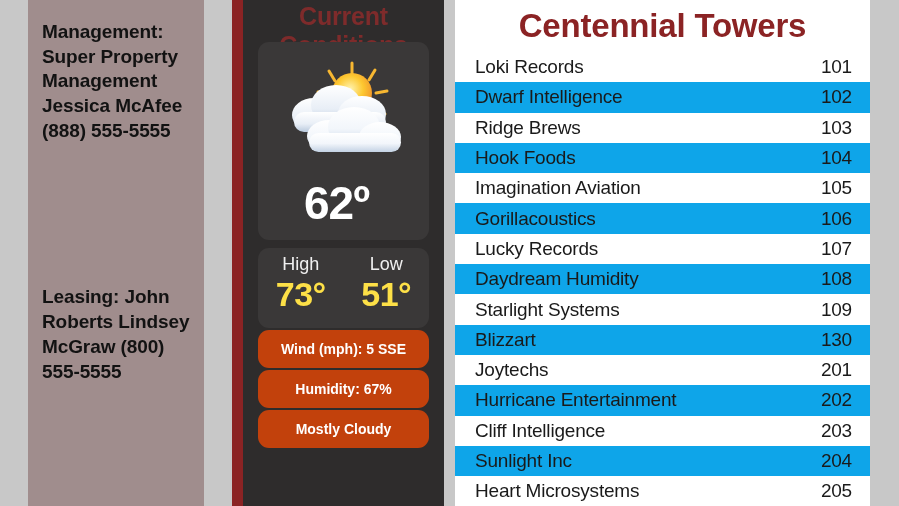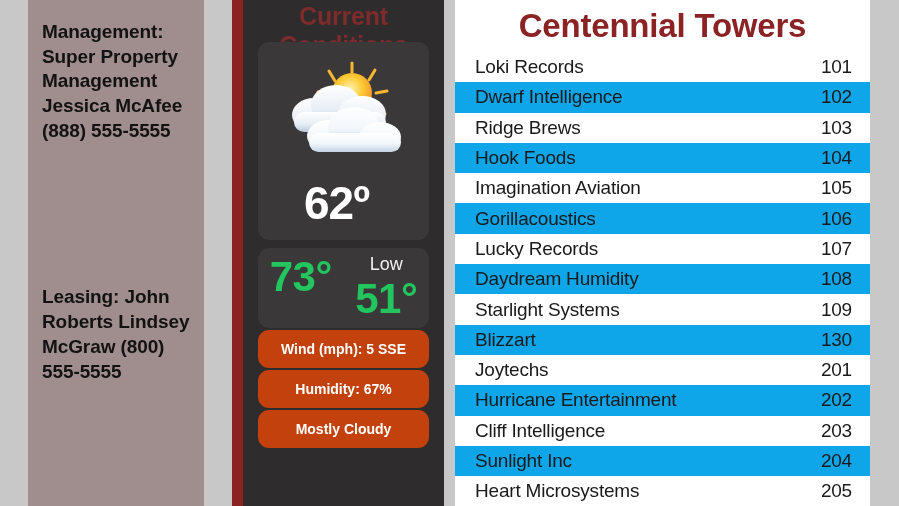--- a/index.html
+++ b/index.html
@@ -103,22 +103,22 @@
     flex: 1;
     text-align: center;
     padding-top: 6px;
   }
   .hl-label {
     color: #f0f0f0;
     font-size: 18px;
     line-height: 1.2;
   }
   .hl-value {
-    color: #22c55e;
-    font-size: 42px;
+    color: #fde047;
+    font-size: 34px;
     font-weight: bold;
     line-height: 1.1;
     letter-spacing: -0.5px;
   }
   .stat-card {
     height: 38px;
     margin-top: 2px;
     color: #ffffff;
     font-size: 14px;
     font-weight: bold;
@@ -228,20 +228,21 @@
             <ellipse cx="106" cy="78" rx="21" ry="15"></ellipse>
             <rect x="35" y="74" width="92" height="19" rx="9.5"></rect>
           </g>
         </svg>
       </div>
       <div id="current-temp">62º</div>
     </div>
 
     <div id="highlow-card" class="wcard">
       <div class="hl-col">
+        <div class="hl-label">High</div>
         <div class="hl-value">73°</div>
       </div>
       <div class="hl-col">
         <div class="hl-label">Low</div>
         <div class="hl-value">51°</div>
       </div>
     </div>
 
     <div class="wcard stat-card">Wind (mph): 5 SSE</div>
     <div class="wcard stat-card">Humidity: 67%</div>

